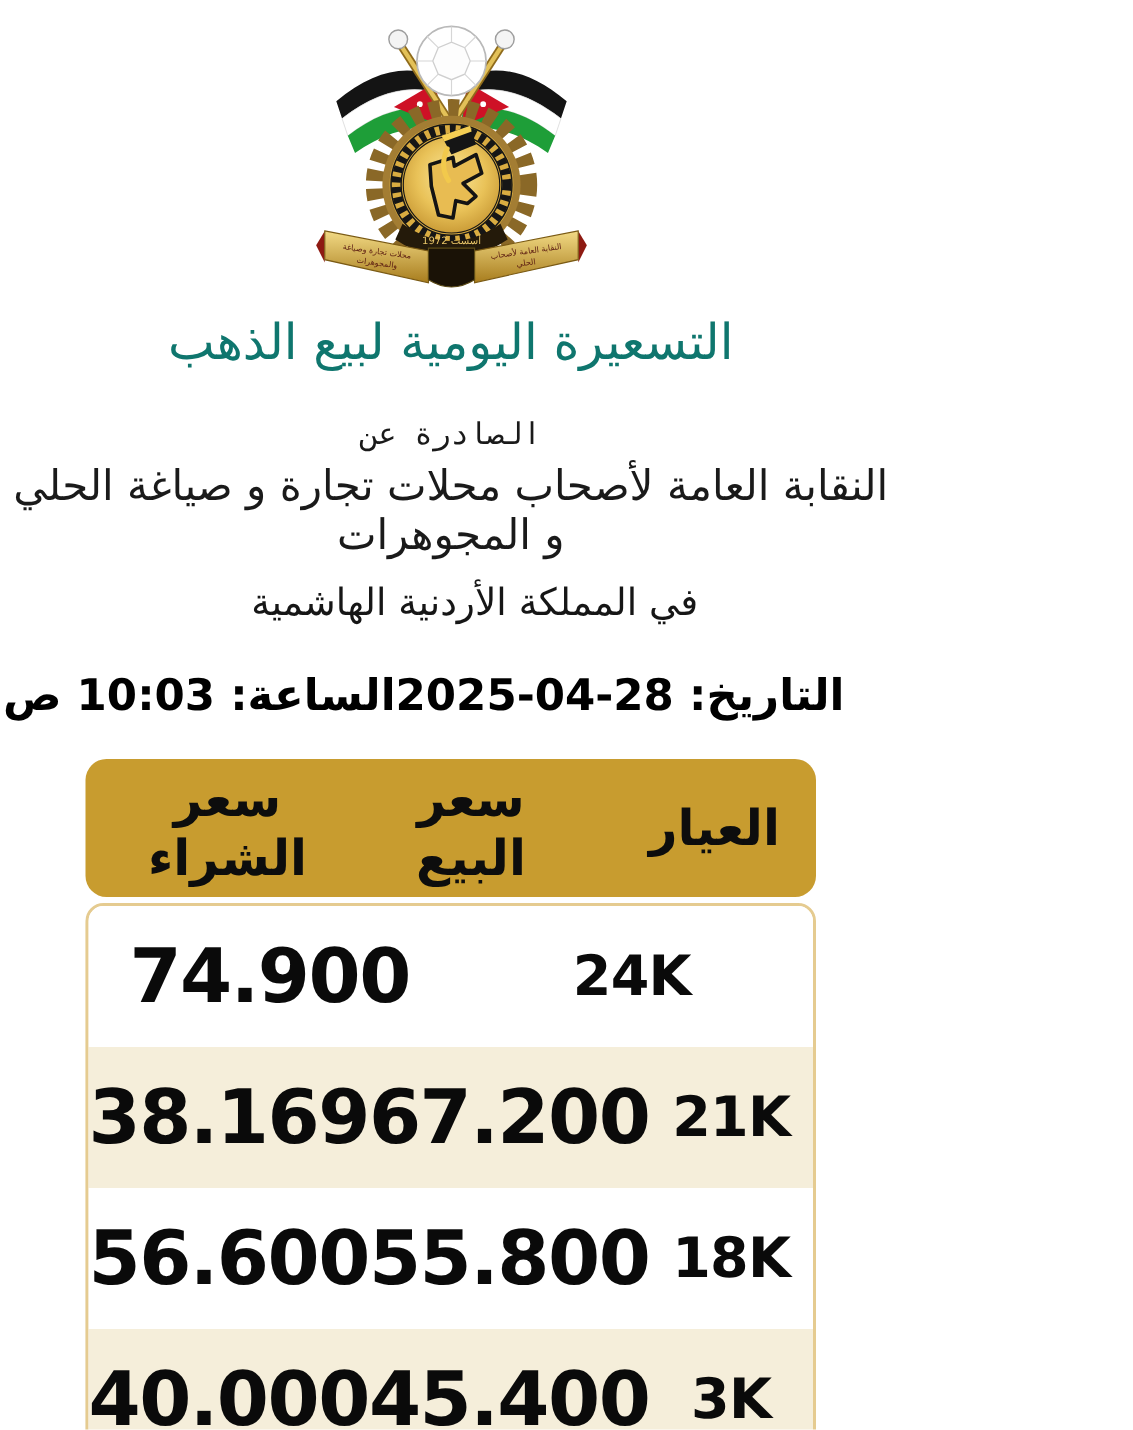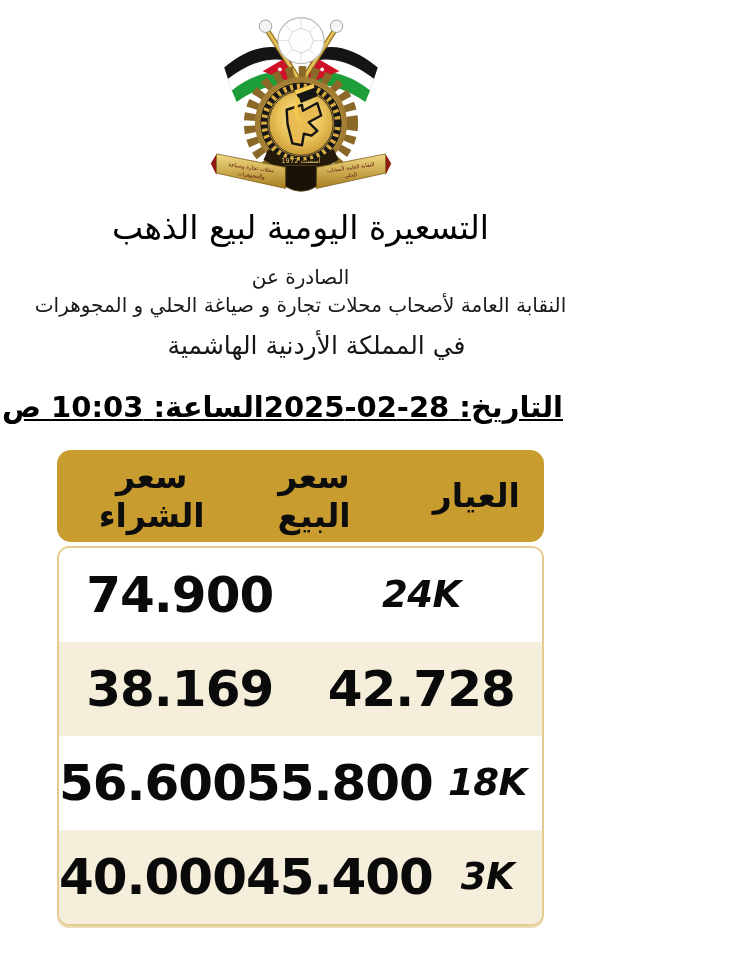--- a/index.html
+++ b/index.html
@@ -10,34 +10,34 @@
     overflow:hidden;
   }
   .page { width:601px; height:953px; position:relative; background:#fff; }
 
   
   .logo-wrap { display:flex; justify-content:center; padding-top:6px; height:196px; }
 
   
   .title {
     margin:4px 0 0; text-align:center;
-    font-size:33px; font-weight:normal; line-height:1.35; color:#000000;
-  }
-  .issued   { margin-top:14px; text-align:center; font-size:20px; color:#1a1a1a; }
-  .syndicate{ margin-top:4px;  text-align:center; font-size:20px; color:#1a1a1a; }
+    font-size:33px; font-weight:normal; line-height:1.35; color:#0f766e;
+  }
+  .issued   { margin-top:26px; text-align:center; font-size:20px; color:#1a1a1a;font-family:Liberation Mono, monospace; }
+  .syndicate{ margin-top:4px;  text-align:center; font-size:28px; color:#1a1a1a; }
   .country  { margin-top:14px; text-align:center; font-size:25px; color:#161616;margin-left:32px; }
 
   
   .meta-row {
     direction:rtl;
     display:flex; justify-content:space-between; align-items:baseline;
     margin-top:30px; padding:0 38px 0 52px;
     font-size:29px; font-weight:bold; color:#000;
   }
-  .meta-item { white-space:nowrap;text-decoration:underline; }
+  .meta-item { white-space:nowrap; }
 
   
   .price-table { direction:rtl; margin:26px 57px 0; }
   .thead {
     background:#C89C2F;
     border-radius:14px;
     height:92px;
     display:flex; align-items:center;
     font-size:33px; font-weight:bold; color:#0d0d0d;
   }
@@ -51,21 +51,21 @@
   }
   .tr {
     display:flex; align-items:center;
     height:94px;
     background:#ffffff;
     font-weight:bold; color:#0a0a0a;
   }
   .tr.alt { background:#F5EEDA; }
   .td { flex:1; text-align:center; }
   .td.num   { font-size:50px; letter-spacing:-1px; direction:ltr; }
-  .td.karat { font-size:37px; letter-spacing:-0.5px; direction:ltr;font-style:italic; }
+  .td.karat { font-size:37px; letter-spacing:-0.5px; direction:ltr; }
 </style>
 </head>
 <body>
 
 <div class="page">
 
   <div class="logo-wrap">
     <svg width="192" height="196" viewBox="0 0 200 200">
       <defs>
         <radialGradient id="discG" cx="50%" cy="42%" r="65%">
@@ -156,41 +156,42 @@
   </div>
 
   <h1 class="title" dir="rtl">التسعيرة اليومية لبيع الذهب</h1>
   <div class="issued" dir="rtl">الصادرة عن</div>
   <div class="syndicate" dir="rtl">النقابة العامة لأصحاب محلات تجارة و صياغة الحلي و المجوهرات</div>
   <div class="country" dir="rtl">في المملكة الأردنية الهاشمية</div>
 
   <div class="meta-row">
     <div class="meta-item">
       <span>التاريخ:</span>
-      <span>28-02-2025</span>
+      <span>28-04-2025</span>
     </div>
     <div class="meta-item">
       <span>الساعة:</span>
       <span>10:03 ص</span>
     </div>
   </div>
 
   <div class="price-table">
     <div class="thead">
       <div class="th">العيار</div>
       <div class="th">سعر البيع</div>
       <div class="th">سعر الشراء</div>
     </div>
     <div class="tbody">
       <div class="tr">
         <div class="td karat">24K</div>
         <div class="td num">74.900</div>
       </div>
       <div class="tr alt">
-        <div class="td num">42.728</div>
+        <div class="td karat">21K</div>
+        <div class="td num">67.200</div>
         <div class="td num">38.169</div>
       </div>
       <div class="tr">
         <div class="td karat">18K</div>
         <div class="td num">55.800</div>
         <div class="td num">56.600</div>
       </div>
       <div class="tr alt">
         <div class="td karat">3K</div>
         <div class="td num">45.400</div>

